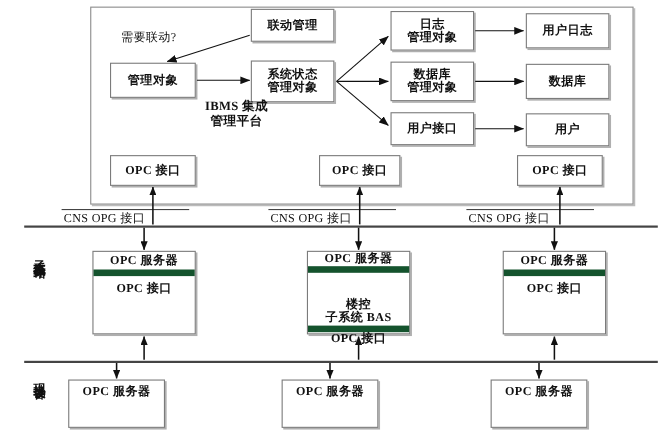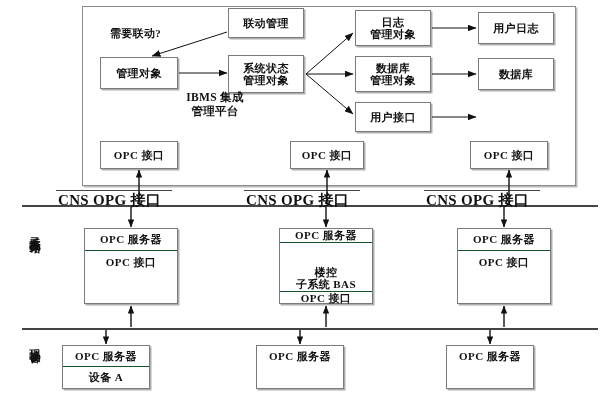--- a/index.html
+++ b/index.html
@@ -40,21 +40,21 @@
     box-shadow:1.5px 1.5px 0 rgba(110,110,110,.55);
     display:flex;flex-direction:column;
   }
   .stack .cell{
     box-sizing:border-box;
     display:flex;flex-direction:column;
     align-items:center;justify-content:center;
     text-align:center;
     font-size:11px;font-weight:700;letter-spacing:.4px;
     line-height:1.15;
-    border-bottom:1px solid #14532d;
+    border-bottom:6px solid #14532d;
   }
   .stack .cell:last-child{border-bottom:none;}
   .stack .cell .ln{display:block;white-space:nowrap;}
 
   
   #ibms-panel{
     position:absolute;
     left:82px;top:6px;width:494px;height:180px;
     box-sizing:border-box;
     border:1px solid #8a8a8a;
@@ -63,33 +63,33 @@
   }
   #ibms-caption{
     position:absolute;left:150px;top:91px;width:130px;
     text-align:center;font-size:11.5px;font-weight:700;
     line-height:1.18;letter-spacing:.3px;
   }
   #ibms-caption .ln{display:block;white-space:nowrap;}
 
   #link-question{
     position:absolute;left:110px;top:26px;
-    font-size:11px;font-weight:700;letter-spacing:.3px;white-space:nowrap;
+    font-size:11px;font-weight:400;letter-spacing:.3px;white-space:nowrap;
   }
 
   
   .hline{position:absolute;height:1px;background:#222;}
   .band{position:absolute;height:1px;background:#555;}
 
   svg.ov{position:absolute;left:0;top:0;width:600px;height:400px;overflow:visible;pointer-events:none;}
 
   
   .cns-label{
     position:absolute;
-    font-size:15px;font-weight:700;letter-spacing:.3px;white-space:nowrap;
+    font-size:11px;font-weight:400;letter-spacing:.3px;white-space:nowrap;
   }
   .vlabel{
     position:absolute;
     writing-mode:vertical-rl;
     text-orientation:upright;
     font-size:11px;font-weight:700;
     letter-spacing:1px;
     white-space:nowrap;
   }
 </style>
@@ -130,20 +130,23 @@
   </div>
 
   <div class="box" style="left:478px;top:12px;width:76px;height:32px;">
     <span class="ln">用户日志</span>
   </div>
 
   <div class="box" style="left:478px;top:58px;width:76px;height:32px;">
     <span class="ln">数据库</span>
   </div>
 
+  <div class="box" style="left:478px;top:103px;width:76px;height:30px;">
+    <span class="ln">用户</span>
+  </div>
 
   <div id="ibms-caption">
     <span class="ln">IBMS 集成</span>
     <span class="ln">管理平台</span>
   </div>
 
   <div class="box" style="left:100px;top:141px;width:78px;height:28px;">
     <span class="ln">OPC 接口</span>
   </div>
   <div class="box" style="left:290px;top:141px;width:74px;height:28px;">
@@ -194,23 +197,20 @@
       <span class="ln">OPC 服务器</span>
     </div>
     <div class="cell" style="height:22px;">
       <span class="ln">OPC 接口</span>
     </div>
   </div>
 
   <div class="stack" style="left:62px;top:345px;width:88px;height:44px;">
     <div class="cell" style="height:21px;">
       <span class="ln">OPC 服务器</span>
-    </div>
-    <div class="cell" style="height:21px;">
-      <span class="ln">设备 A</span>
     </div>
   </div>
 
   <div class="stack" style="left:256px;top:345px;width:88px;height:44px;">
     <div class="cell" style="height:21px;">
       <span class="ln">OPC 服务器</span>
     </div>
   </div>
 
   <div class="stack" style="left:446px;top:345px;width:88px;height:44px;">

